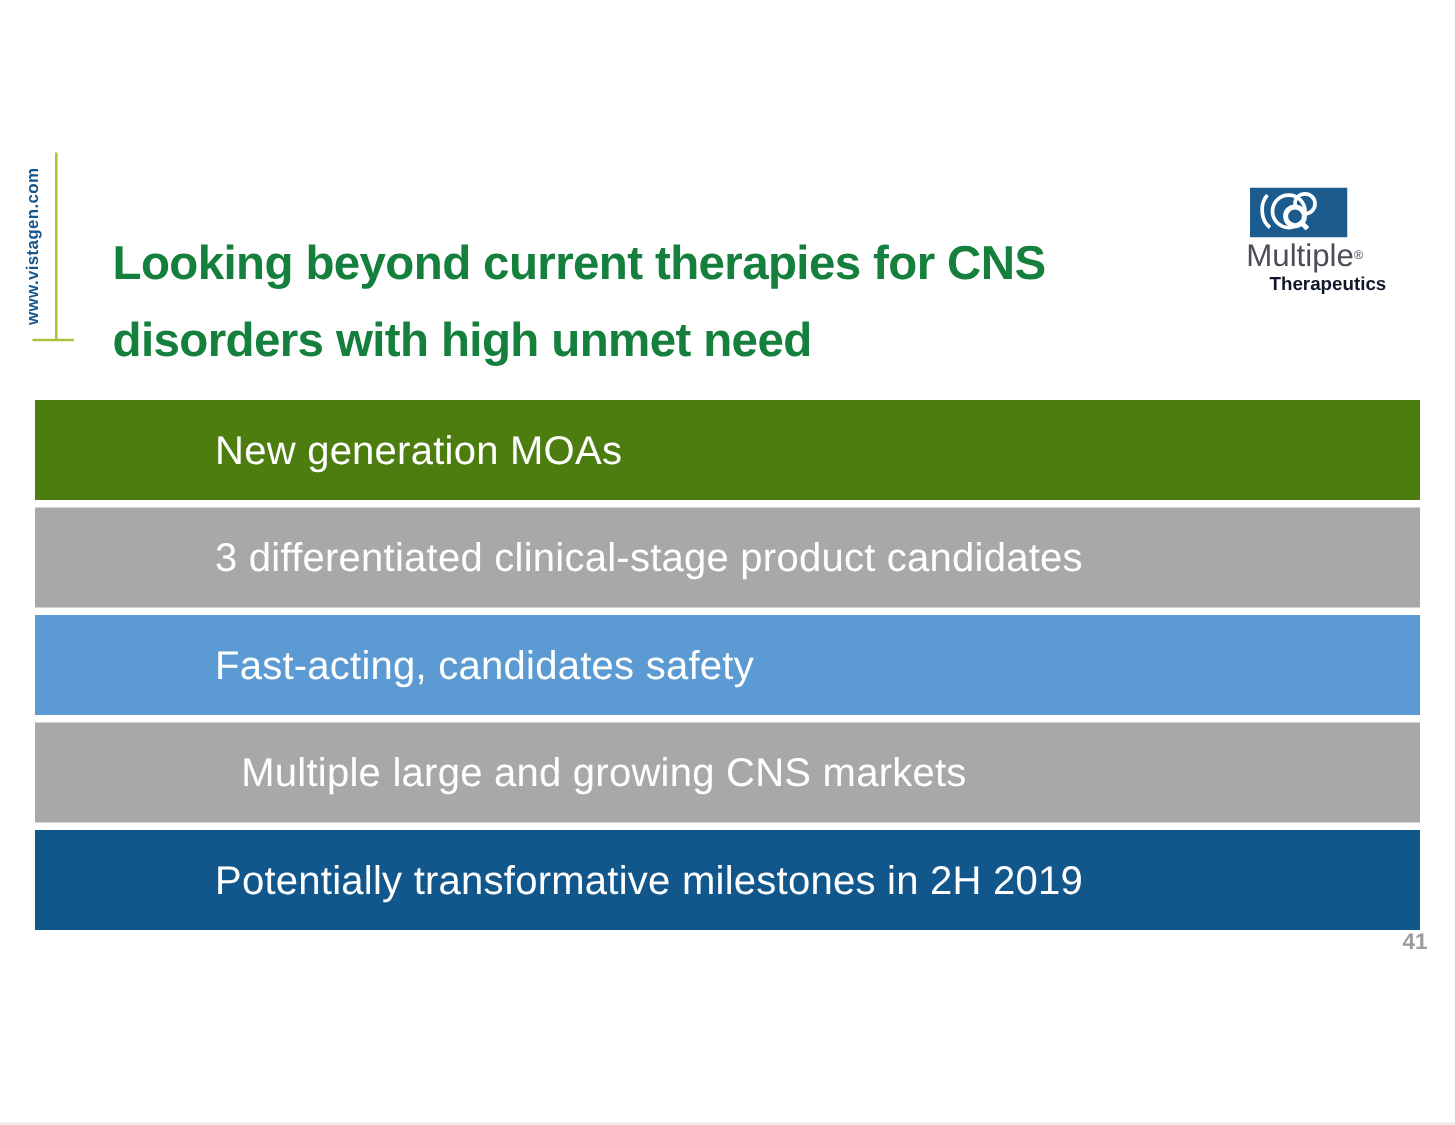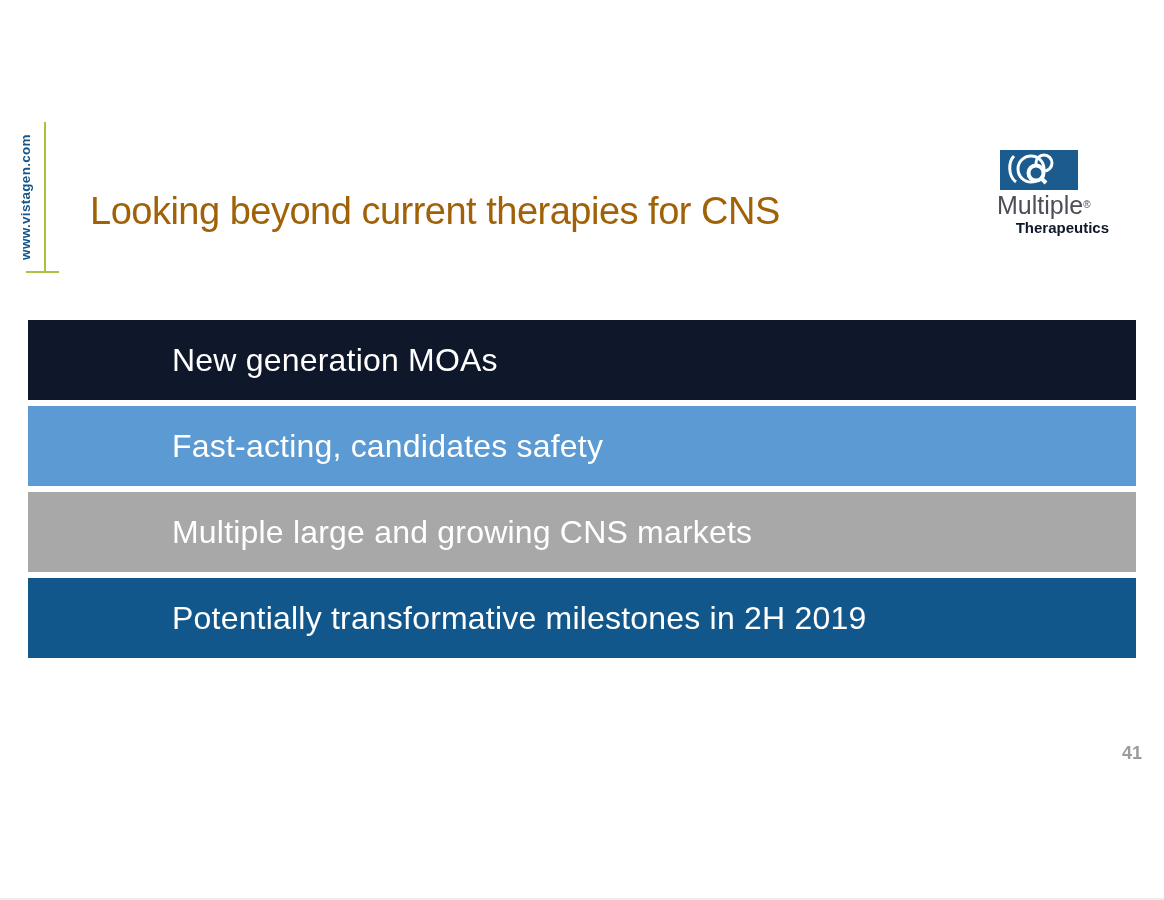--- a/index.html
+++ b/index.html
@@ -36,24 +36,24 @@
     left:26px; top:271px;
     width:33px; height:2px;
   }
 
   
   .title {
     position:absolute;
     left:90px; top:180px;
     width:830px;
     font-size:38px;
-    font-weight:normal;
+    font-weight:bold;
     line-height:62px;
     letter-spacing:-0.5px;
-    color:#a16207;
+    color:#15803d;
   }
   .title span { display:block; }
 
   
   .logo {
     position:absolute;
     left:997px; top:150px;
     width:112px;
   }
   .logo-mark { display:block; margin-left:3px; }
@@ -102,43 +102,47 @@
 </style>
 </head>
 <body>
 
 <div class="site-url">www.vistagen.com</div>
 <div class="green-line-v" style="background: rgb(169, 194, 63);"></div>
 <div class="green-line-h" style="background: rgb(169, 194, 63);"></div>
 
 <h1 class="title">
   <span>Looking beyond current therapies for CNS</span>
+  <span>disorders with high unmet need</span>
 </h1>
 
 <div class="logo">
   <svg class="logo-mark" width="78" height="40" viewBox="0 0 78 40">
     <rect x="0" y="0" width="78" height="40" fill="#1b5b8d"></rect>
     <path d="M14 6 C8 12 8 26 16 32" stroke="#ffffff" stroke-width="3" fill="none"></path>
     <circle cx="31" cy="19" r="13" stroke="#ffffff" stroke-width="3" fill="none"></circle>
     <circle cx="44" cy="13" r="8" stroke="#ffffff" stroke-width="3" fill="none"></circle>
     <circle cx="36" cy="23" r="7.5" stroke="#ffffff" stroke-width="4" fill="#1b5b8d"></circle>
     <line x1="41" y1="28" x2="46" y2="33" stroke="#ffffff" stroke-width="4"></line>
   </svg>
   <div class="logo-name"><span>Multiple</span><span class="logo-reg">®</span></div>
   <div class="logo-sub">Therapeutics</div>
 </div>
 
 <div class="bars">
-  <div class="bar" style="background: #0f172a;">
+  <div class="bar" style="background: #4d7c0f;">
     <span class="bar-label">New generation MOAs</span>
+  </div>
+  <div class="bar" style="background: rgb(168, 168, 168);">
+    <span class="bar-label">3 differentiated clinical-stage product candidates</span>
   </div>
   <div class="bar" style="background: rgb(91, 154, 210);">
     <span class="bar-label">Fast-acting, candidates safety</span>
   </div>
-  <div class="bar" style="background: rgb(168, 168, 168);">
+  <div class="bar" style="background: rgb(168, 168, 168); padding-left: 21px;">
     <span class="bar-label">Multiple large and growing CNS markets</span>
   </div>
   <div class="bar" style="background: rgb(18, 87, 139); text-align: center;">
     <span class="bar-label">Potentially transformative milestones in 2H 2019</span>
   </div>
 </div>
 
 <div class="page-number">41</div>
 
 </body></html>

